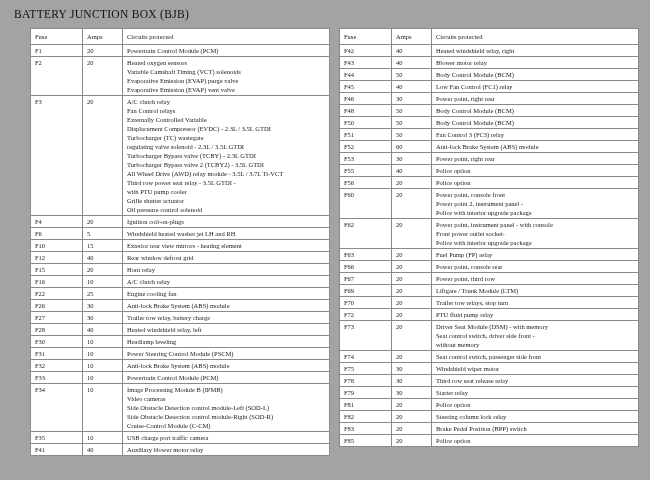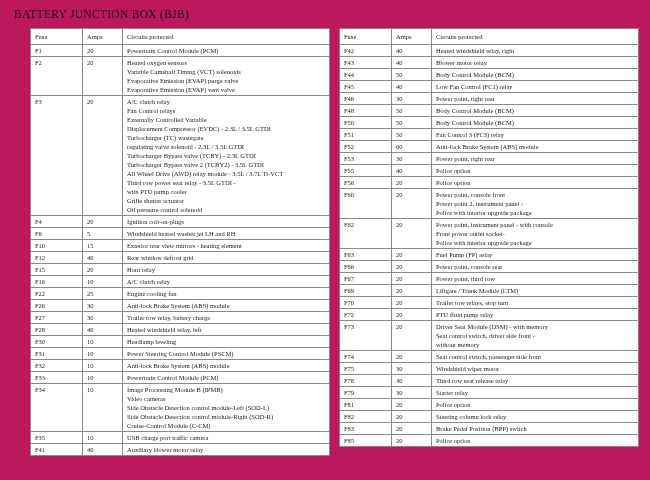--- a/index.html
+++ b/index.html
@@ -11,21 +11,21 @@
     width: 650px;
     height: 480px;
     overflow: hidden;
     position: relative;
     font-family: "Liberation Serif", serif;
     color: #1d1d1d;
   }
   .page {
     position: absolute;
     inset: 0;
-    background: #be185d;
+    background: #a3a3a3;
   }
   .title {
     position: absolute;
     left: 14px;
     top: 8px;
     font-size: 11.5px;
     letter-spacing: 0.3px;
     color: #111111;
   }
   .tables {

